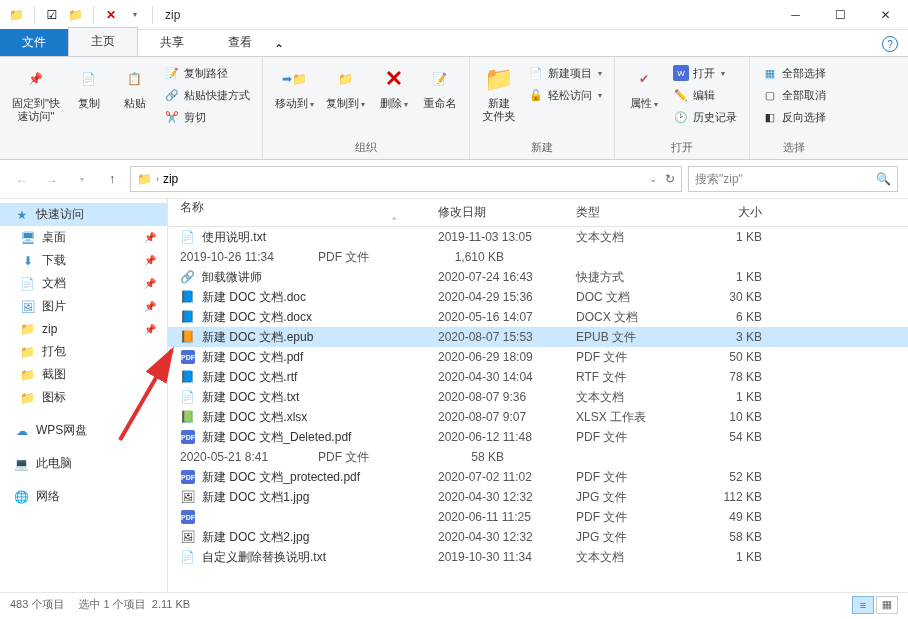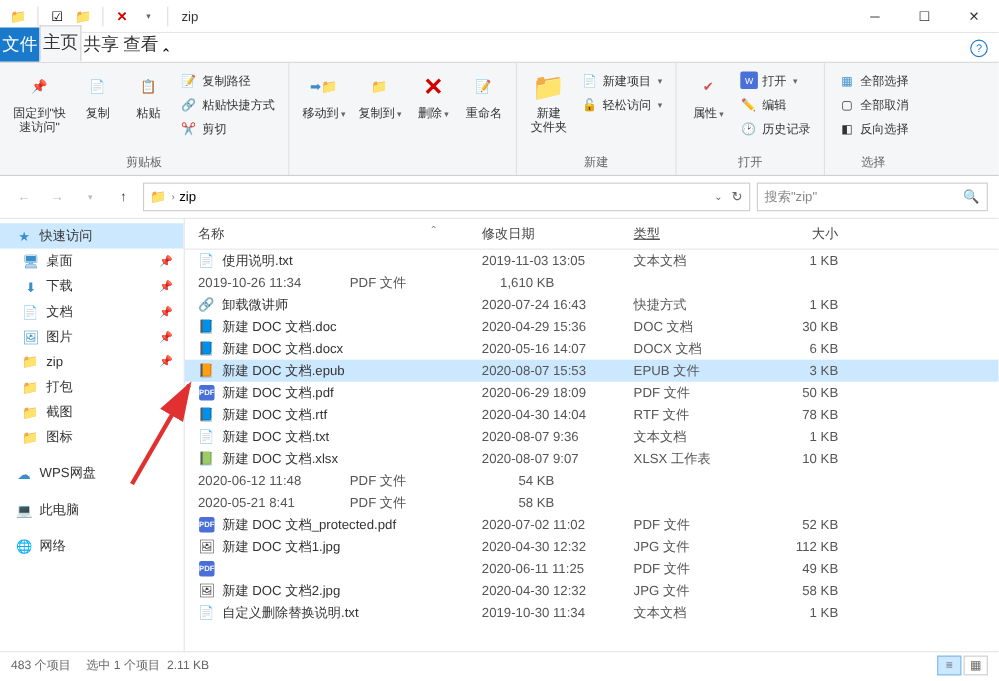--- a/index.html
+++ b/index.html
@@ -9,21 +9,21 @@
 .titlebar { height: 30px; display: flex; align-items: center; background: #fff; border-bottom: 1px solid #e5e5e5; }
 .titlebar .qat { display: flex; align-items: center; gap: 2px; padding-left: 6px; }
 .titlebar .qat-item { width: 22px; height: 22px; display: flex; align-items: center; justify-content: center; }
 .titlebar .sep { width: 1px; height: 18px; background: #ddd; margin: 0 4px; }
 .titlebar .title { padding-left: 8px; color: #333; }
 .titlebar .win-controls { margin-left: auto; display: flex; }
 .titlebar .win-btn { width: 45px; height: 30px; display: flex; align-items: center; justify-content: center; color: #333; }
 
 
 .tabs { height: 26px; display: flex; align-items: flex-end; background: #fff; position: relative; }
-.tab { padding: 5px 2px; font-size: 16px; color: #333; cursor: pointer; }
+.tab { padding: 5px 22px; font-size: 12px; color: #333; cursor: pointer; }
 .tab.file { background: #1979ca; color: #fff; }
 .tab.active { border: 1px solid #d0d0d0; border-bottom: 1px solid #f5f6f7; background: #f5f6f7; }
 .help-icon { position: absolute; right: 10px; top: 6px; width: 16px; height: 16px; display:flex; align-items:center; justify-content:center; border-radius: 50%; border: 1px solid #1979ca; color: #1979ca; font-size: 10px; }
 
 
 .ribbon { height: 104px; background: #f5f6f7; border-top: 1px solid #d0d0d0; border-bottom: 1px solid #d0d0d0; display: flex; }
 .ribbon-group { border-right: 1px solid #e0e0e0; padding: 4px 8px 2px; display: flex; flex-direction: column; }
 .ribbon-group .items { display: flex; flex: 1; gap: 4px; }
 .ribbon-group .label { text-align: center; font-size: 11px; color: #666; padding: 2px 0; }
 .rbtn-lg { display: flex; flex-direction: column; align-items: center; justify-content: flex-start; padding: 2px 4px; gap: 2px; min-width: 42px; }
@@ -48,23 +48,23 @@
 .main { display: flex; height: 394px; border-top: 1px solid #e5e5e5; }
 .sidebar { width: 168px; border-right: 1px solid #e5e5e5; padding: 4px 0; overflow: hidden; }
 .side-item { display: flex; align-items: center; gap: 6px; padding: 3px 10px 3px 20px; font-size: 12px; color: #333; }
 .side-item .pin { margin-left: auto; color: #888; font-size: 10px; }
 .side-item.quick { background: #cce8ff; padding-left: 14px; }
 .side-item .ico { width: 16px; height: 16px; display: flex; align-items: center; justify-content: center; }
 .side-sep { height: 10px; }
 
 .content { flex: 1; display: flex; flex-direction: column; position: relative; }
 .col-headers { height: 28px; display: flex; align-items: center; border-bottom: 1px solid #e5e5e5; font-size: 12px; color: #444; padding-left: 12px; }
-.col-name { width: 258px; display: flex; align-items: flex-start; }
+.col-name { width: 258px; display: flex; align-items: flex-start; flex-direction: column; }
 .col-date { width: 138px; }
-.col-type { width: 116px; text-decoration: underline; }
+.col-type { width: 116px; }
 .col-size { width: 80px; text-align: right; padding-right: 10px; }
 .col-name .sort { margin-left: auto; margin-right: 40px; color: #888; font-size: 9px; }
 
 .file-list { flex: 1; overflow: hidden; }
 .file-row { display: flex; align-items: center; height: 20px; padding-left: 12px; font-size: 12px; color: #333; }
 .file-row.selected { background: #cce8ff; }
 .file-row .fname { width: 258px; display: flex; align-items: center; gap: 6px; }
 .file-row .fico { width: 16px; height: 16px; display: flex; align-items: center; justify-content: center; flex-shrink: 0; }
 .file-row .fdate { width: 138px; color: #555; }
 .file-row .ftype { width: 116px; color: #555; }
@@ -142,21 +142,20 @@
         <div class="rbtn-sm">
             <span class="ico">🔗</span>
             <span>粘贴快捷方式</span>
           </div>
         <div class="rbtn-sm">
             <span class="ico">✂️</span>
             <span>剪切</span>
           </div>
       </div>
     </div>
-    <div class="label">剪贴板</div>
   </div>
 
   <div class="ribbon-group">
     <div class="items">
       <div class="rbtn-lg">
         <div class="ico" style="color:#3b8fc9;">➡📁</div>
         <div class="txt"><span>移动到</span><span class="dd">▾</span></div>
       </div>
       <div class="rbtn-lg">
         <div class="ico" style="color:#3b8fc9;">📁</div>
@@ -164,20 +163,21 @@
       </div>
       <div class="rbtn-lg">
         <div class="ico" style="color:#d40000;font-size:22px;font-weight:bold;">✕</div>
         <div class="txt"><span>删除</span><span class="dd">▾</span></div>
       </div>
       <div class="rbtn-lg">
         <div class="ico">📝</div>
         <div class="txt">重命名</div>
       </div>
     </div>
+    <div class="label">组织</div>
   </div>
 
   <div class="ribbon-group">
     <div class="items">
       <div class="rbtn-lg">
         <div class="ico">
             <span class="folder-ico" style="font-size:24px;">📁</span>
           </div>
         <div class="txt" style="white-space:pre-line;">新建
 文件夹</div>
@@ -435,20 +435,26 @@
             <span class="fico">
               <span>📗</span>
             </span>
             <span>新建 DOC 文档.xlsx</span>
           </div>
     <div class="fdate">2020-08-07 9:07</div>
     <div class="ftype">XLSX 工作表</div>
     <div class="fsize">10 KB</div>
         </div>
         <div class="file-row">
+          <div class="fname">
+            <span class="fico">
+              <span class="pdf-ico">PDF</span>
+            </span>
+            <span>新建 DOC 文档_Deleted.pdf</span>
+          </div>
     <div class="fdate">2020-06-12 11:48</div>
     <div class="ftype">PDF 文件</div>
     <div class="fsize">54 KB</div>
         </div>
         <div class="file-row">
     <div class="fdate">2020-05-21 8:41</div>
     <div class="ftype">PDF 文件</div>
     <div class="fsize">58 KB</div>
         </div>
         <div class="file-row">

